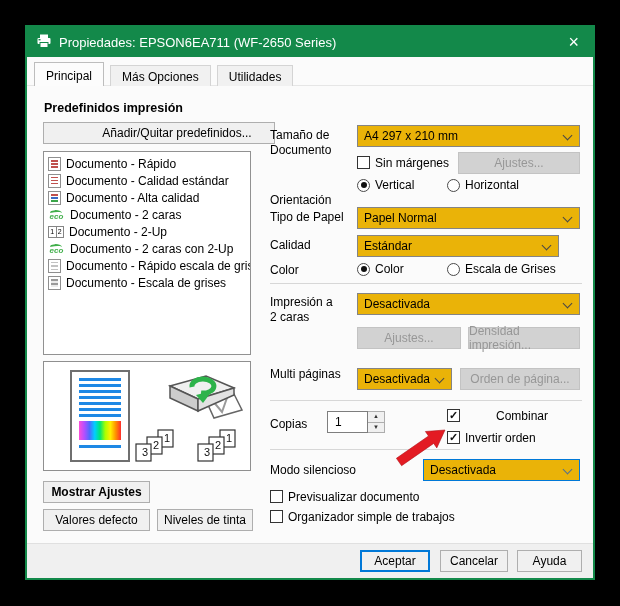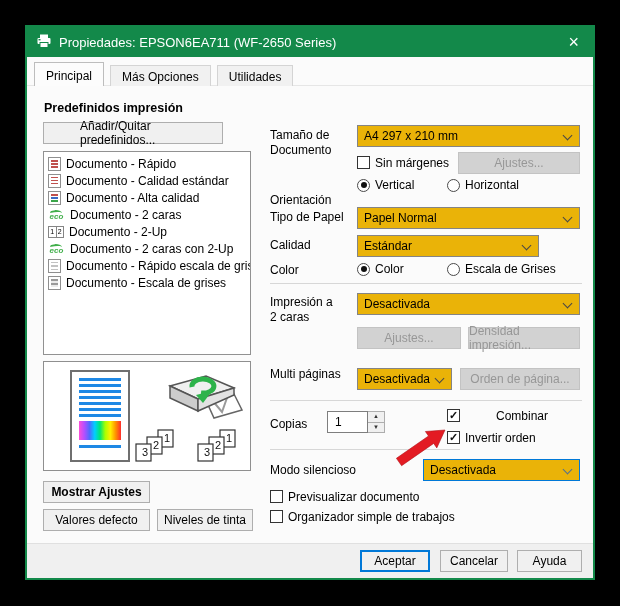--- a/index.html
+++ b/index.html
@@ -109,21 +109,21 @@
   <div class="dlg-body">
     <div class="tabline"></div>
 
     <div class="tabs">
       <div class="tab active">Principal</div>
       <div class="tab">Más Opciones</div>
       <div class="tab">Utilidades</div>
     </div>
 
     <div class="heading">Predefinidos impresión</div>
-    <div class="btn" style="left:16px; top:65px; width:180px;padding-left:36px;">Añadir/Quitar predefinidos...</div>
+    <div class="btn" style="left:16px; top:65px; width:232px;padding-left:36px;">Añadir/Quitar predefinidos...</div>
 
     <div class="listbox">
       <div class="litem">
         <span class="icon doc doc-color">
             <i></i>
           </span>
         <span>Documento - Rápido</span>
       </div>
       <div class="litem">
         <span class="icon doc doc-color">
@@ -233,21 +233,21 @@
       <span>Horizontal</span>
     </div>
 
     <div class="flabel" style="left:243px; top:153px;">Tipo de Papel</div>
     <div class="combo" style="left:330px; top:150px; width:223px;">
       <span>Papel Normal</span>
       <span class="chev"></span>
     </div>
 
     <div class="flabel" style="left:243px; top:181px;">Calidad</div>
-    <div class="combo" style="left:330px; top:178px; width:182px;">
+    <div class="combo" style="left:330px; top:178px; width:202px;">
       <span>Estándar</span>
       <span class="chev"></span>
     </div>
 
     <div class="flabel" style="left:243px; top:206px;">Color</div>
     <div class="radio selected" style="left:330px; top:205px;">
       <span class="circ"></span>
       <span>Color</span>
     </div>
     <div class="radio" style="left:420px; top:205px;">

